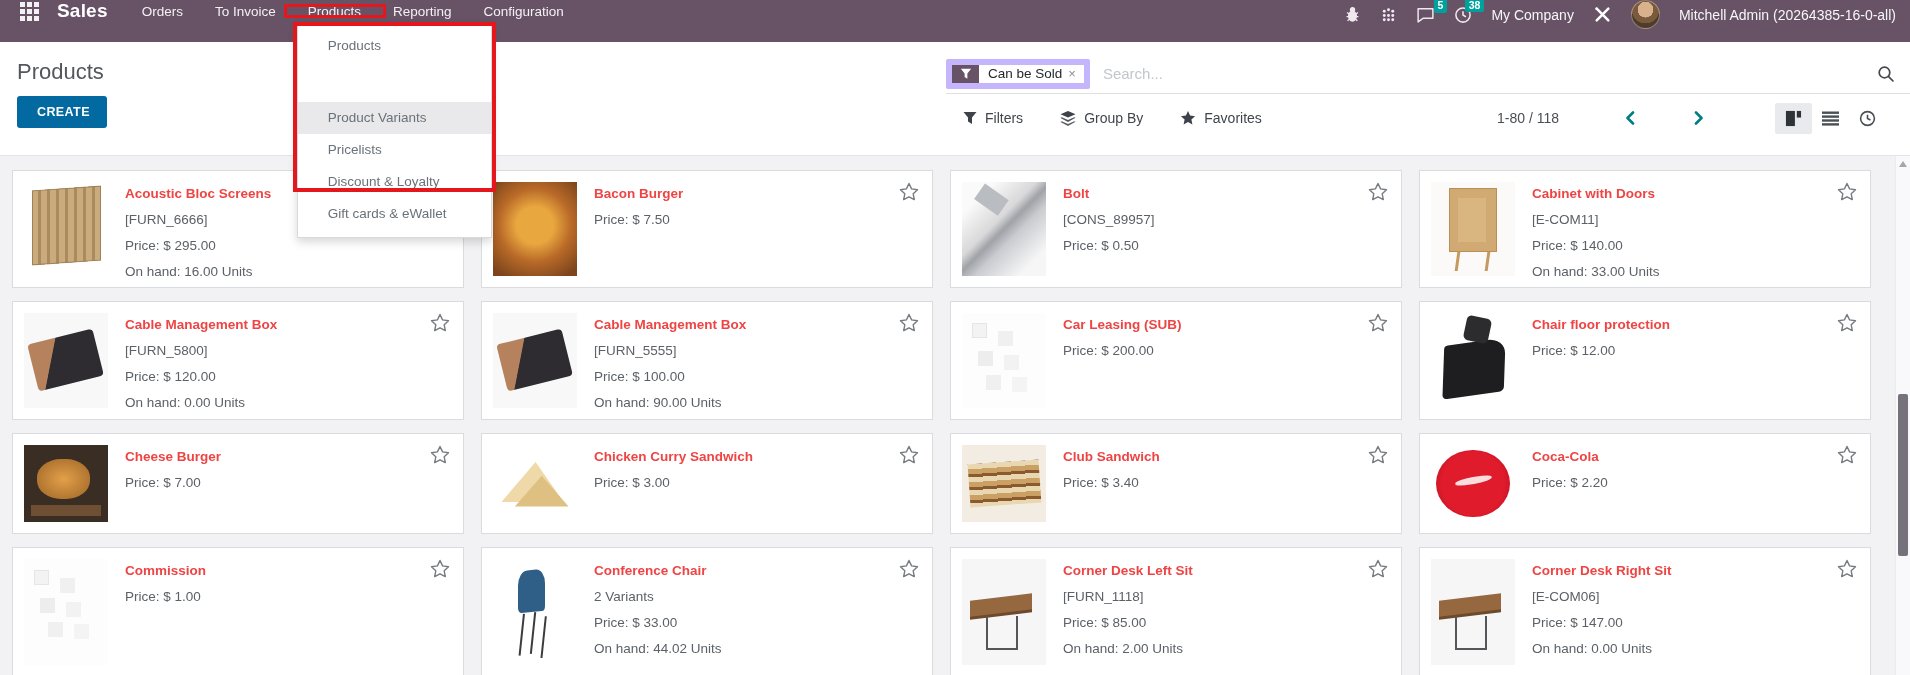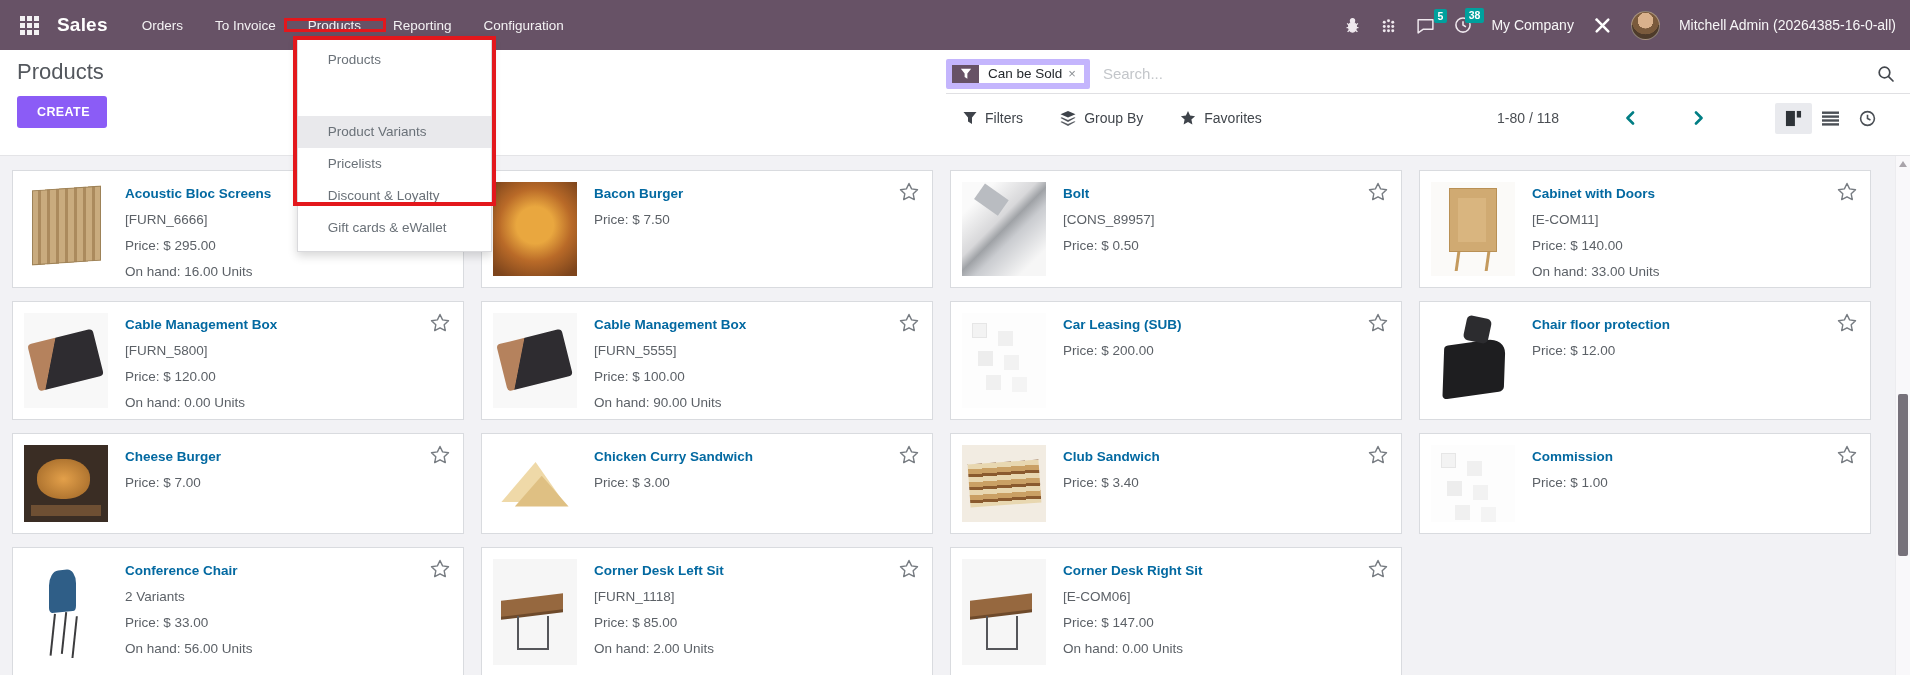--- a/index.html
+++ b/index.html
@@ -1,21 +1,21 @@
 <!DOCTYPE html>
 <html><head>
 <meta charset="utf-8">
 <style>
   * { margin:0; padding:0; box-sizing:border-box; }
   html,body { width:1910px; height:675px; overflow:hidden; background:#fff;
     font-family:"Liberation Sans", sans-serif; }
 
   
-  .navbar { position:absolute; top:0; left:0; width:1910px; height:50px;
-    background:#675266; display:flex; align-items:center; color:#fff; z-index:30; }
+  .navbar { position:absolute; top:0; left:0; width:1910px; height:42px;
+    background:#675266; display:flex; align-items:flex-start; color:#fff; z-index:30; }
   .nav-left { display:flex; align-items:stretch; padding-left:14px; }
   .apps-icon { display:flex; align-items:center; padding:0 6px; cursor:pointer; }
   .brand { display:flex; align-items:center; font-size:19px; font-weight:600;
     margin:0 18px 0 12px; letter-spacing:.2px; cursor:pointer; }
   .nav-menus { display:flex; align-items:stretch; }
   .nav-item { display:flex; align-items:center; padding:0 16px; font-size:13.5px;
     color:rgba(255,255,255,.92); cursor:pointer; position:relative; white-space:nowrap; }
   .nav-right { margin-left:auto; display:flex; align-items:center; gap:19px; padding-right:14px; }
   .nav-ico { position:relative; display:flex; align-items:center; cursor:pointer; }
   .badge { position:absolute; top:-8px; right:-12px; background:#00A09D; color:#fff;
@@ -71,21 +71,21 @@
   
   .content { position:absolute; top:155px; left:0; right:0; bottom:0;
     background:#f2f2f5; border-top:1px solid #e4e4e7; overflow:hidden; }
   .grid { position:absolute; left:12px; top:14px; width:1859px; display:grid;
     grid-template-columns:repeat(4,1fr); grid-template-rows:118px 119px 101px 130px;
     gap:13px 17px; }
   .card { background:#fff; border:1px solid #d9dbdf; position:relative; display:flex;
     overflow:hidden; cursor:pointer; }
   .card-img { width:84px; margin:11px 0 11px 11px; flex:none; position:relative; overflow:hidden; }
   .card-body { padding:10px 44px 0 17px; line-height:26px; min-width:0; }
-  .p-name { font-size:13.5px; font-weight:700; color:#0369a1; white-space:nowrap; }
+  .p-name { font-size:13.5px; font-weight:700; color:#ef4444; white-space:nowrap; }
   .p-line2, .p-price, .p-onhand { font-size:13.5px; color:#5c6167; white-space:nowrap; }
   .card-star { position:absolute; top:11px; right:13px; cursor:pointer; display:flex; }
 
   
   .sb { position:absolute; right:0; top:0; width:15px; bottom:0; background:#f9f8fa;
     border-left:1px solid #ececef; cursor:pointer; }
   .sb-arrow { position:absolute; top:5px; left:3px; width:0; height:0;
     border-left:4px solid transparent; border-right:4px solid transparent;
     border-bottom:6px solid #a9a4aa; }
   .sb-thumb { position:absolute; top:238px; height:162px; left:2px; right:2px;
@@ -228,21 +228,21 @@
         <circle cx="3.5" cy="3.5" r="1.2" fill="#fff" stroke="none"></circle>
       </svg>
     </span>
     <span class="avatar"></span>
     <span class="nav-text">Mitchell Admin (20264385-16-0-all)</span>
   </div>
 </nav>
 
 <header class="header">
   <h1 class="page-title">Products</h1>
-  <button class="create-btn" style="background: #8b5cf6; padding-left: 20px;">CREATE</button>
+  <button class="create-btn" style="background: #0369a1; padding-left: 20px;">CREATE</button>
 
   <div class="search-area">
     <div class="facet">
       <span class="facet-icon" style="background: rgb(103, 82, 102);">
         <svg width="12" height="12" viewBox="0 0 14 14" fill="#fff">
           <path d="M1 1h12L8.6 6.4V12.6L5.4 10.6V6.4z"></path>
         </svg>
       </span>
       <span class="facet-label">Can be Sold</span>
       <span class="facet-remove">×</span>
@@ -476,20 +476,34 @@
       <div class="p-price">Price: $ 3.40</div>
 
     </div>
     <span class="card-star">
       <svg width="20" height="19" viewBox="0 0 20 19" fill="none" stroke="#767b81" stroke-width="1.4" stroke-linejoin="round">
         <path d="M10 1.5l2.6 5.4 5.9.8-4.3 4.1 1.1 5.8L10 14.8l-5.3 2.8 1.1-5.8L1.5 7.7l5.9-.8z"></path>
       </svg>
     </span>
   </article>
 
+  <article class="card">
+    <div class="card-img pimg-cocacola"></div>
+    <div class="card-body">
+      <div class="p-name">Coca-Cola</div>
+
+      <div class="p-price">Price: $ 2.20</div>
+
+    </div>
+    <span class="card-star">
+      <svg width="20" height="19" viewBox="0 0 20 19" fill="none" stroke="#767b81" stroke-width="1.4" stroke-linejoin="round">
+        <path d="M10 1.5l2.6 5.4 5.9.8-4.3 4.1 1.1 5.8L10 14.8l-5.3 2.8 1.1-5.8L1.5 7.7l5.9-.8z"></path>
+      </svg>
+    </span>
+  </article>
 
   <article class="card">
     <div class="card-img pimg-carleasing"></div>
     <div class="card-body">
       <div class="p-name">Commission</div>
 
       <div class="p-price">Price: $ 1.00</div>
 
     </div>
     <span class="card-star">
@@ -498,21 +512,21 @@
       </svg>
     </span>
   </article>
 
   <article class="card">
     <div class="card-img pimg-chair"></div>
     <div class="card-body">
       <div class="p-name">Conference Chair</div>
       <div class="p-line2">2 Variants</div>
       <div class="p-price">Price: $ 33.00</div>
-      <div class="p-onhand">On hand: 56.00 Units</div>
+      <div class="p-onhand">On hand: 44.02 Units</div>
     </div>
     <span class="card-star">
       <svg width="20" height="19" viewBox="0 0 20 19" fill="none" stroke="#767b81" stroke-width="1.4" stroke-linejoin="round">
         <path d="M10 1.5l2.6 5.4 5.9.8-4.3 4.1 1.1 5.8L10 14.8l-5.3 2.8 1.1-5.8L1.5 7.7l5.9-.8z"></path>
       </svg>
     </span>
   </article>
 
   <article class="card">
     <div class="card-img pimg-desk"></div>

